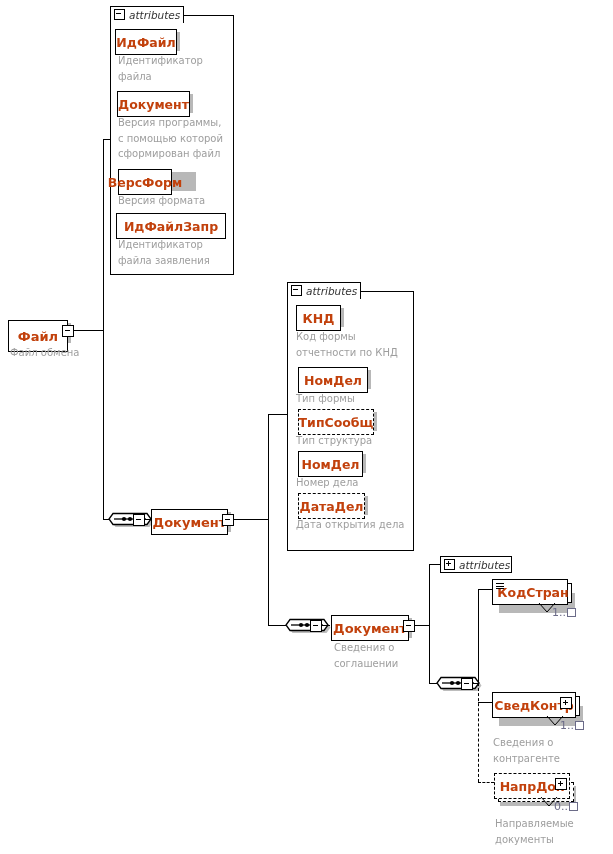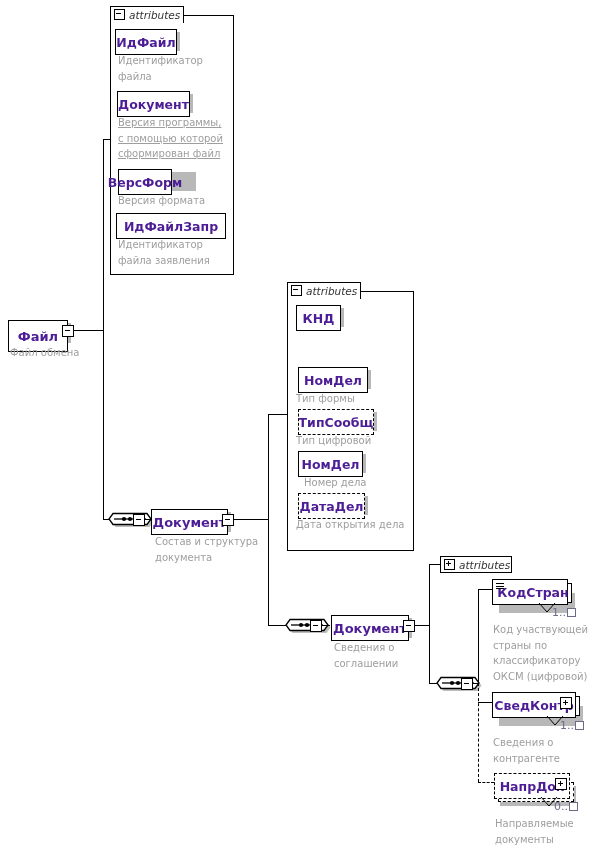--- a/index.html
+++ b/index.html
@@ -20,21 +20,21 @@
   .ln-v.dash{border-left:1px dashed #000;}
 
   
   .shadow{position:absolute;background:#b8b8b8;}
 
   
   .node{
     position:absolute;box-sizing:border-box;
     background:#ffffff;border:1.6px solid #000;
     display:flex;align-items:center;justify-content:center;
-    font-weight:bold;font-size:12.5px;color:#4c1d95;
+    font-weight:bold;font-size:12.5px;color:#c2410c;
     white-space:nowrap;letter-spacing:0px;
     padding:12px 6px;
   }
   .node.opt{border-style:dashed;border-width:1.5px;}
   .node.big{font-size:13px;}
 
   
   .attrpanel{
     position:absolute;box-sizing:border-box;
     border:1px solid #000;background:transparent;
@@ -119,21 +119,21 @@
   <div class="node" style="left:115px;top:29px;width:62px;height:19px;">
     <span>ИдФайл</span>
   </div>
   <div class="desc" style="left:118px;top:53px;width:116px;">Идентификатор
 файла</div>
 
   <div class="shadow" style="left:120px;top:94px;width:73px;height:19px;"></div>
   <div class="node" style="left:117px;top:91px;width:73px;height:19px;">
     <span>Документ</span>
   </div>
-  <div class="desc" style="left:118px;top:115px;width:116px;text-decoration:underline;">Версия программы,
+  <div class="desc" style="left:118px;top:115px;width:116px;">Версия программы,
 с помощью которой
 сформирован файл</div>
 
   <div class="shadow" style="left:121px;top:172px;width:75px;height:19px;"></div>
   <div class="node" style="left:118px;top:169px;width:54px;height:19px;">
     <span>ВерсФорм</span>
   </div>
   <div class="desc" style="left:118px;top:193px;width:116px;">Версия формата</div>
 
   <div class="shadow" style="left:119px;top:216px;width:90px;height:19px;"></div>
@@ -169,57 +169,57 @@
   </div>
   <div class="expander" style="left:133px;top:514px;"></div>
 
   <div class="ln-h" style="left:143px;top:519px;width:8px;"></div>
 
   <div class="shadow" style="left:154px;top:512px;width:77px;height:20px;"></div>
   <div class="node big" style="left:151px;top:509px;width:77px;height:20px;">
     <span>Документ</span>
   </div>
   <div class="expander" style="left:222px;top:514px;"></div>
-  <div class="desc" style="left:155px;top:534px;width:130px;">Состав и структура
-документа</div>
 
   <div class="ln-h" style="left:232px;top:519px;width:36px;"></div>
   <div class="ln-v" style="left:268px;top:414px;height:211px;"></div>
   <div class="ln-h" style="left:268px;top:414px;width:19px;"></div>
   <div class="ln-h" style="left:268px;top:625px;width:18px;"></div>
 
   <div class="attrpanel" style="left:287px;top:291px;width:127px;height:260px;"></div>
   <div class="attrtab" style="left:287px;top:282px;width:74px;">
     <span class="pm"></span>
     <span class="lbl">attributes</span>
   </div>
   <div class="abs" style="left:288px;top:298px;width:72px;height:2px;background:#fff;"></div>
 
   <div class="shadow" style="left:299px;top:308px;width:45px;height:19px;"></div>
   <div class="node" style="left:296px;top:305px;width:45px;height:19px;">
     <span>КНД</span>
   </div>
+  <div class="desc" style="left:296px;top:329px;width:120px;">Код формы
+отчетности по КНД</div>
 
   <div class="shadow" style="left:301px;top:370px;width:70px;height:19px;"></div>
   <div class="node" style="left:298px;top:367px;width:70px;height:19px;">
     <span>НомДел</span>
   </div>
   <div class="desc" style="left:296px;top:391px;width:120px;">Тип формы</div>
 
   <div class="shadow" style="left:301px;top:412px;width:76px;height:19px;"></div>
   <div class="node opt" style="left:298px;top:409px;width:76px;height:19px;">
     <span>ТипСообщ</span>
   </div>
-  <div class="desc" style="left:296px;top:433px;width:120px;">Тип цифровой</div>
+  <div class="desc" style="left:296px;top:433px;width:120px;">Тип структура</div>
 
   <div class="shadow" style="left:301px;top:454px;width:65px;height:19px;"></div>
   <div class="node" style="left:298px;top:451px;width:65px;height:19px;">
     <span>НомДел</span>
   </div>
-  <div class="desc" style="left:304px;top:475px;width:120px;">Номер дела</div>
+  <div class="desc" style="left:296px;top:475px;width:120px;">Номер дела</div>
 
   <div class="shadow" style="left:301px;top:496px;width:67px;height:19px;"></div>
   <div class="node opt" style="left:298px;top:493px;width:67px;height:19px;text-align:right;">
     <span>ДатаДел</span>
   </div>
   <div class="desc" style="left:296px;top:517px;width:126px;">Дата открытия дела</div>
 
   <div class="seq" style="left:285px;top:614px;">
     <svg width="44" height="24" viewBox="0 0 44 24">
       <path d="M5 5.5 L39 5.5 L43 11 L39 16.5 L5 16.5 L1 11 Z" fill="#bdbdbd" transform="translate(2.5,2.5)"></path>
@@ -287,24 +287,20 @@
 
   <div class="tick" style="left:538px;top:599px;">
     <svg width="18" height="12" viewBox="0 0 18 12">
         <path d="M1 1 L9 10 L17 1" fill="none" stroke="#000" stroke-width="1"></path>
       </svg>
   </div>
   <div class="card" style="left:552px;top:606px;">
     <span>1..</span>
       <span class="box"></span>
   </div>
-  <div class="desc" style="left:493px;top:622px;width:120px;">Код участвующей
-страны по
-классификатору
-ОКСМ (цифровой)</div>
 
   <div class="shadow" style="left:499px;top:706px;width:84px;height:20px;"></div>
   <div class="stack" style="left:496px;top:696px;width:84px;height:20px;"></div>
   <div class="node" style="left:492px;top:692px;width:84px;height:20px;font-size:12.5px;">
     <span>СведКонтр</span>
   </div>
   <div class="expander plus" style="left:560px;top:697px;"></div>
   <div class="tick" style="left:546px;top:712px;">
     <svg width="18" height="12" viewBox="0 0 18 12">
         <path d="M1 1 L9 10 L17 1" fill="none" stroke="#000" stroke-width="1"></path>

